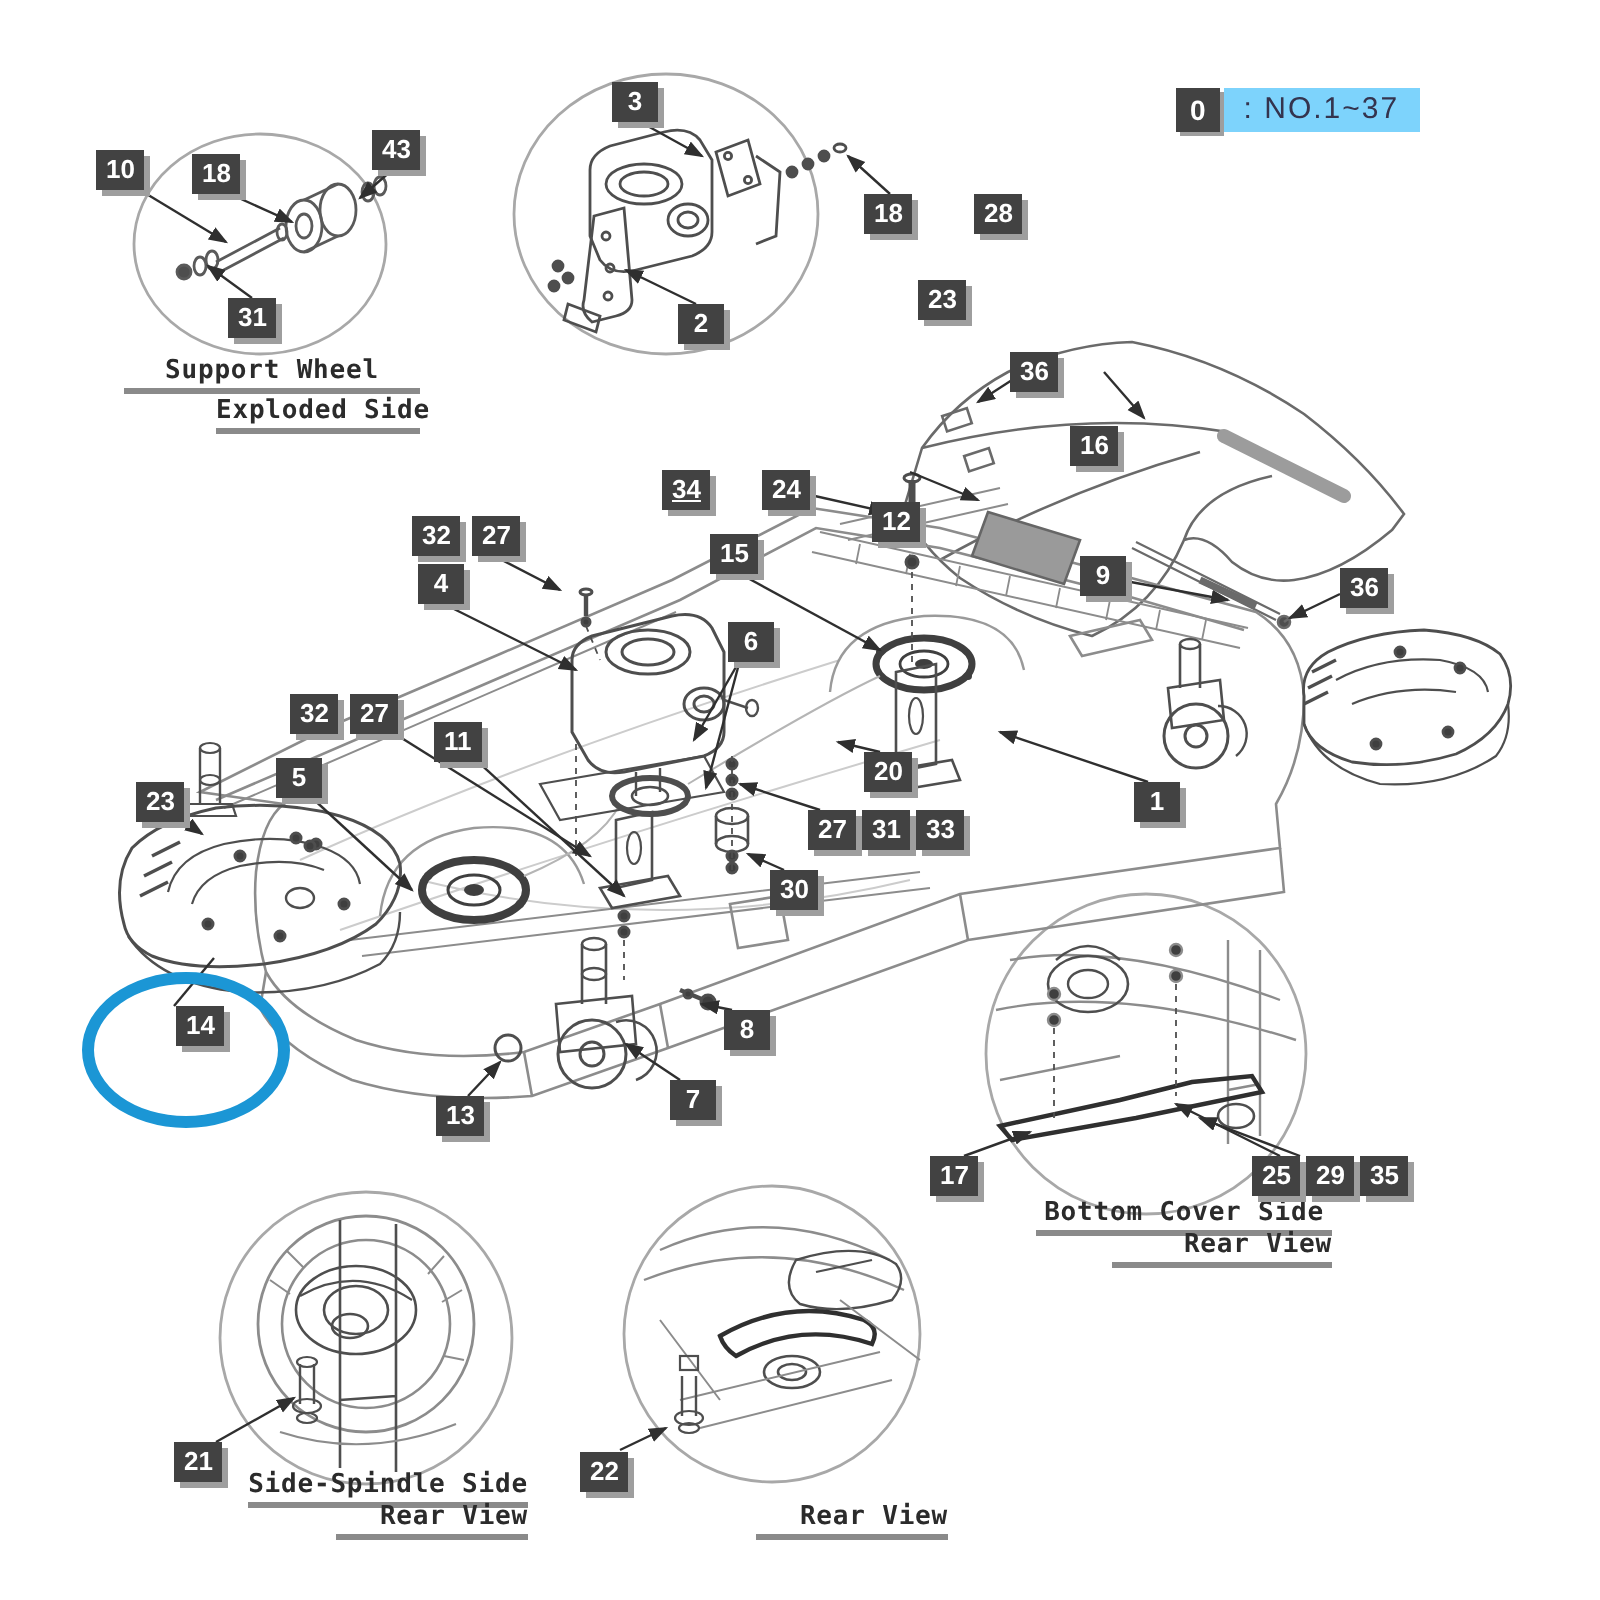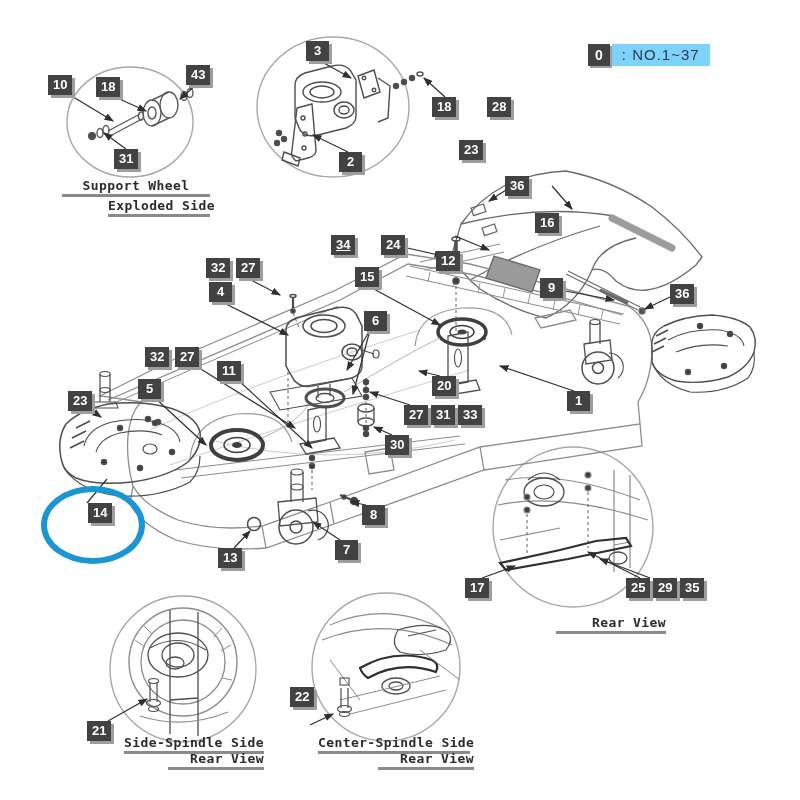--- a/index.html
+++ b/index.html
@@ -357,33 +357,33 @@
       <div class="badge" style="left: 385px; top: 435px;">30</div>
       <div class="badge" style="left: 72px; top: 503px; margin-left: 16px;">14</div>
       <div class="badge" style="left: 362px; top: 505px;">8</div>
       <div class="badge" style="left: 218px; top: 548px;">13</div>
       <div class="badge" style="left: 335px; top: 540px;">7</div>
       <div class="badge" style="left: 465px; top: 578px;">17</div>
       <div class="badge" style="left: 626px; top: 578px;">25</div>
       <div class="badge" style="left: 653px; top: 578px;">29</div>
       <div class="badge" style="left: 680px; top: 578px;">35</div>
       <div class="badge" style="left: 87px; top: 721px;">21</div>
-      <div class="badge" style="left: 290px; top: 687px;">22</div>
+      <div class="badge" style="left: 290px; top: 726px;">22</div>
     </div>
 
   <div id="legend">
     <span class="lbadge">0</span>
     <span class="ltext">: NO.1~37</span>
   </div>
 
   <div class="cap center" style="left:62px;top:178px;width:148px;">Support Wheel</div>
   <div class="cap right" style="left:108px;top:198px;width:102px;">Exploded Side</div>
 
 
+  <div class="cap center" style="left:518px;top:599px;width:148px;">Bottom Cover Side</div>
   <div class="cap right" style="left:556px;top:615px;width:110px;">Rear View</div>
 
   <div class="cap center" style="left:124px;top:735px;width:140px;">Side-Spindle Side</div>
   <div class="cap right" style="left:168px;top:751px;width:96px;">Rear View</div>
 
-  <div class="cap center" style="left:318px;top:735px;width:152px;">Center-Spindle Side</div>
   <div class="cap right" style="left:378px;top:751px;width:96px;">Rear View</div>
 
 </div>
 
 </body></html>

